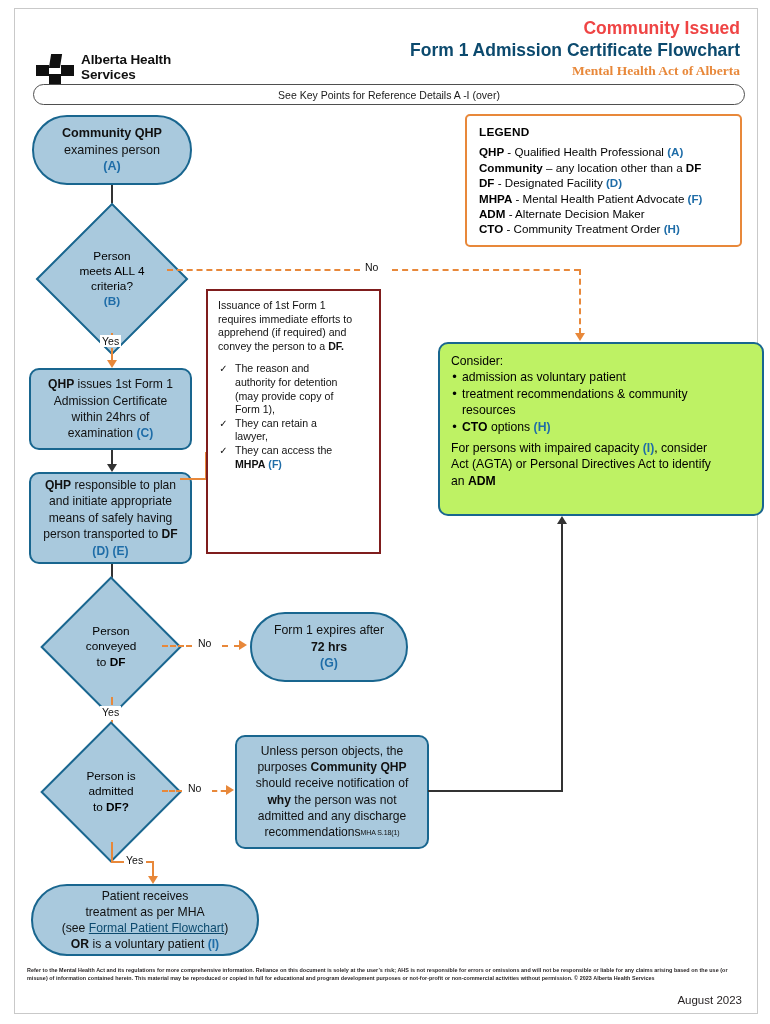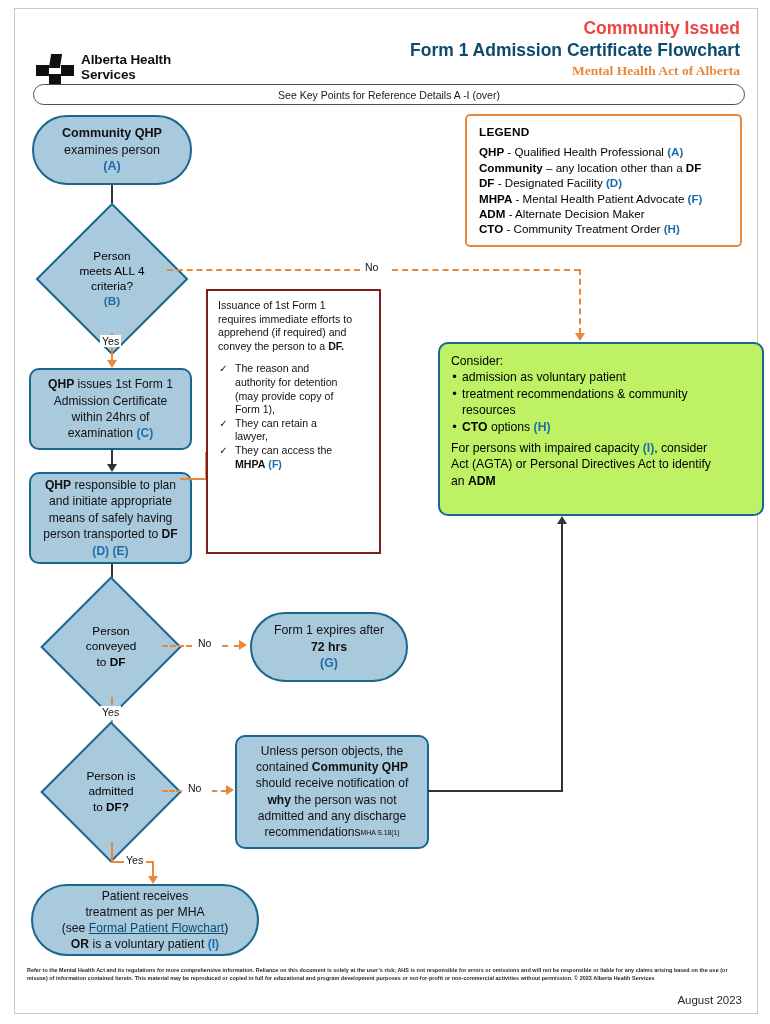--- a/index.html
+++ b/index.html
@@ -339,21 +339,21 @@
   </div>
 
   <div class="ln h-or-d" style="left:162px; top:790px; width:20px;"></div>
   <div class="elab" style="left:186px; top:782px;">No</div>
   <div class="ln h-or-d" style="left:212px; top:790px; width:14px;"></div>
   <div class="arw arw-right-or" style="left:226px; top:785px;"></div>
 
   <div class="node proc" style="left:235px; top:735px; width:194px; height:114px;">
     <div class="inner" style="font-size:12.1px; line-height:16.2px; padding:2px 7px;">
       <div>Unless person objects, the</div>
-      <div><span>contained </span><span class="b">Community QHP</span></div>
+      <div><span>purposes </span><span class="b">Community QHP</span></div>
       <div>should receive notification of</div>
       <div><span class="b">why</span><span> the person was not</span></div>
       <div>admitted and any discharge</div>
       <div><span>recommendations</span><span class="sup">MHA S.18(1)</span></div>
     </div>
   </div>
 
   <div class="ln h-dark" style="left:428px; top:790px; width:135px;"></div>
   <div class="ln v-dark" style="left:561px; top:524px; height:268px;"></div>
   <div class="arw arw-up-dark" style="left:557px; top:516px;"></div>

